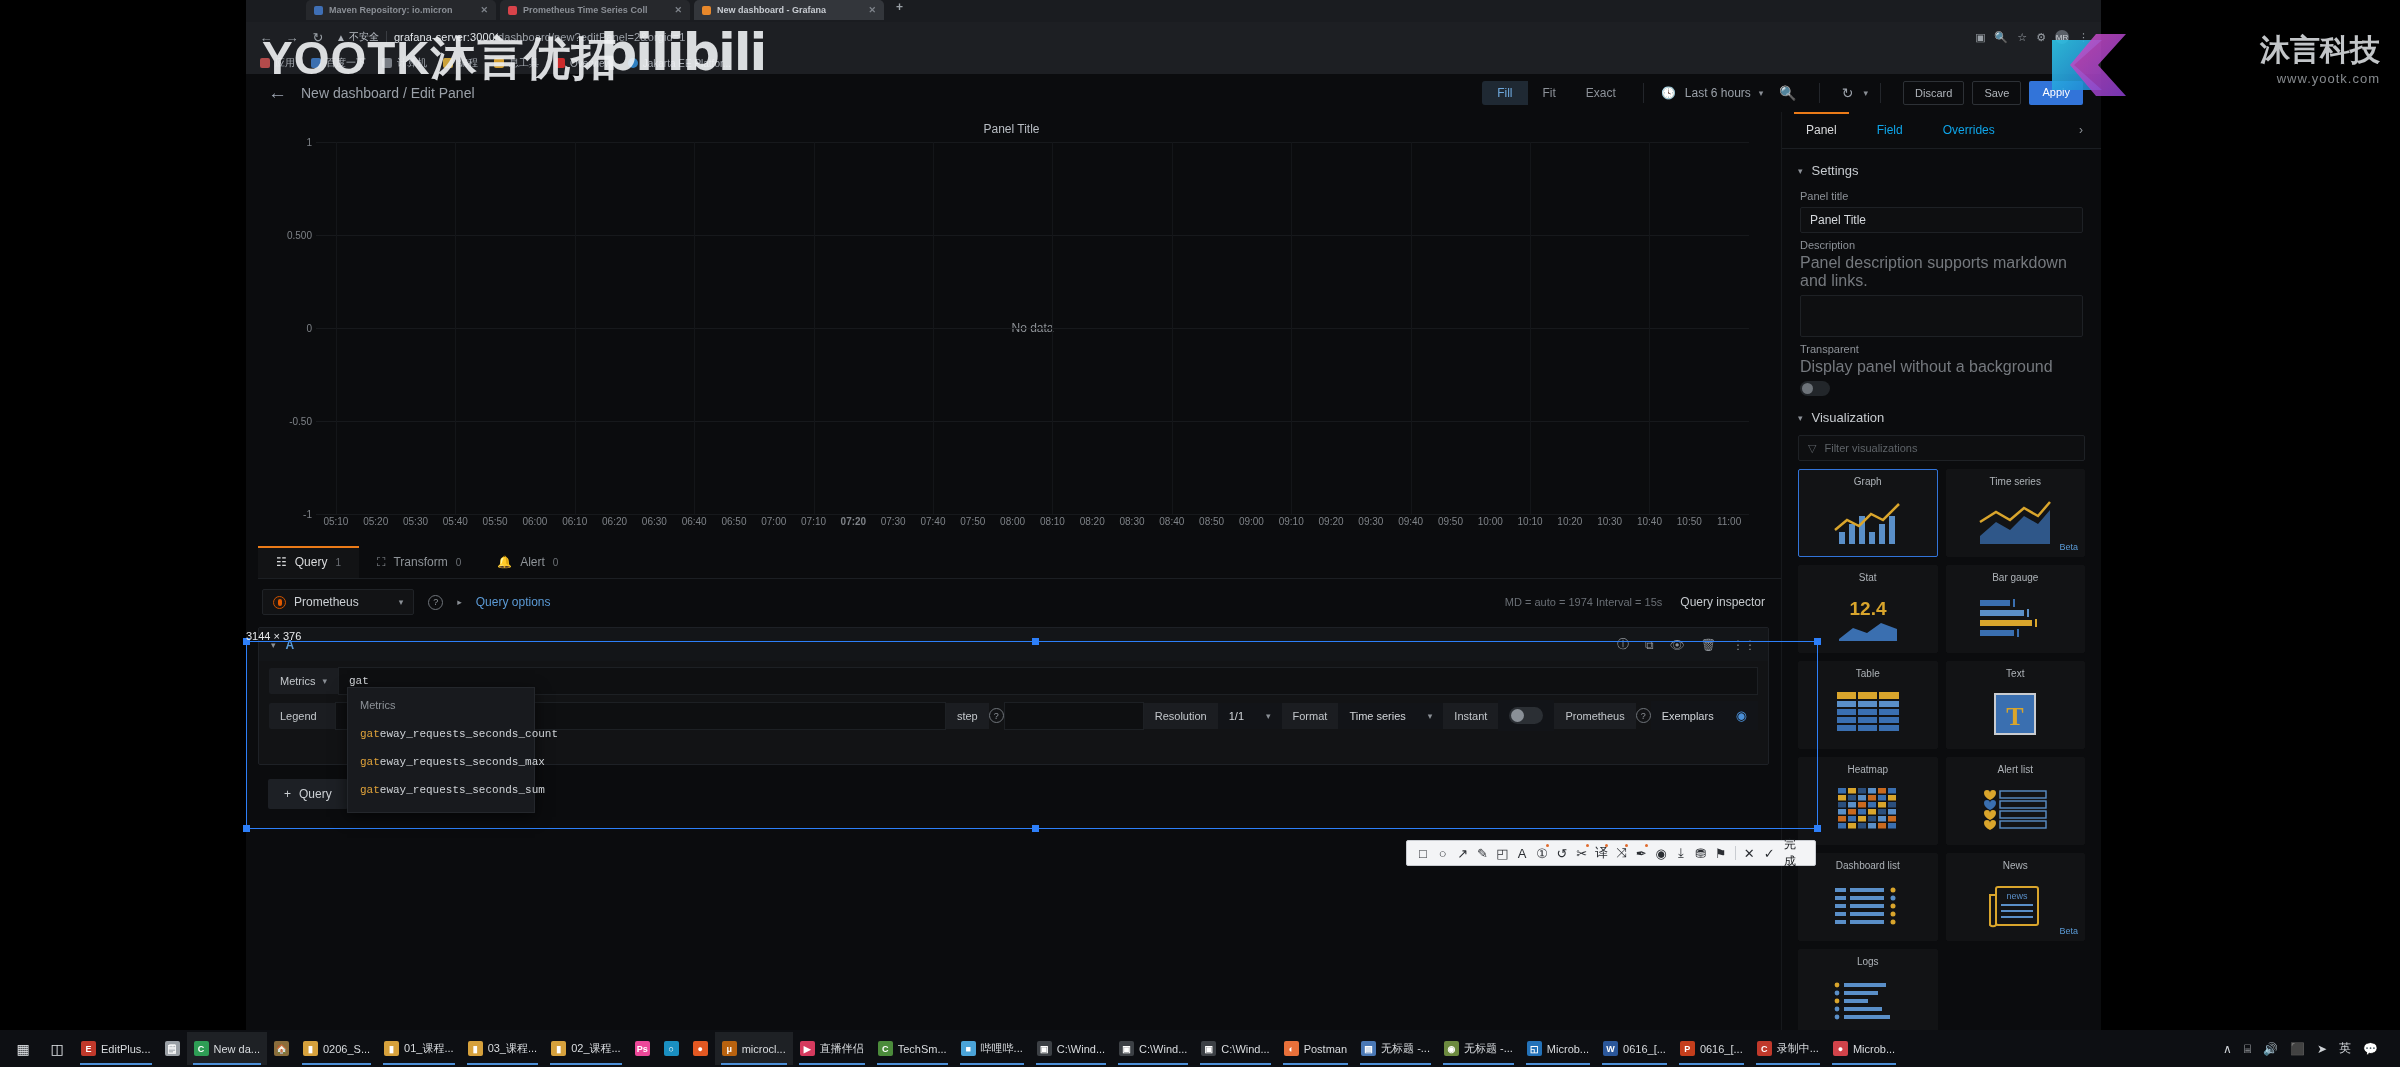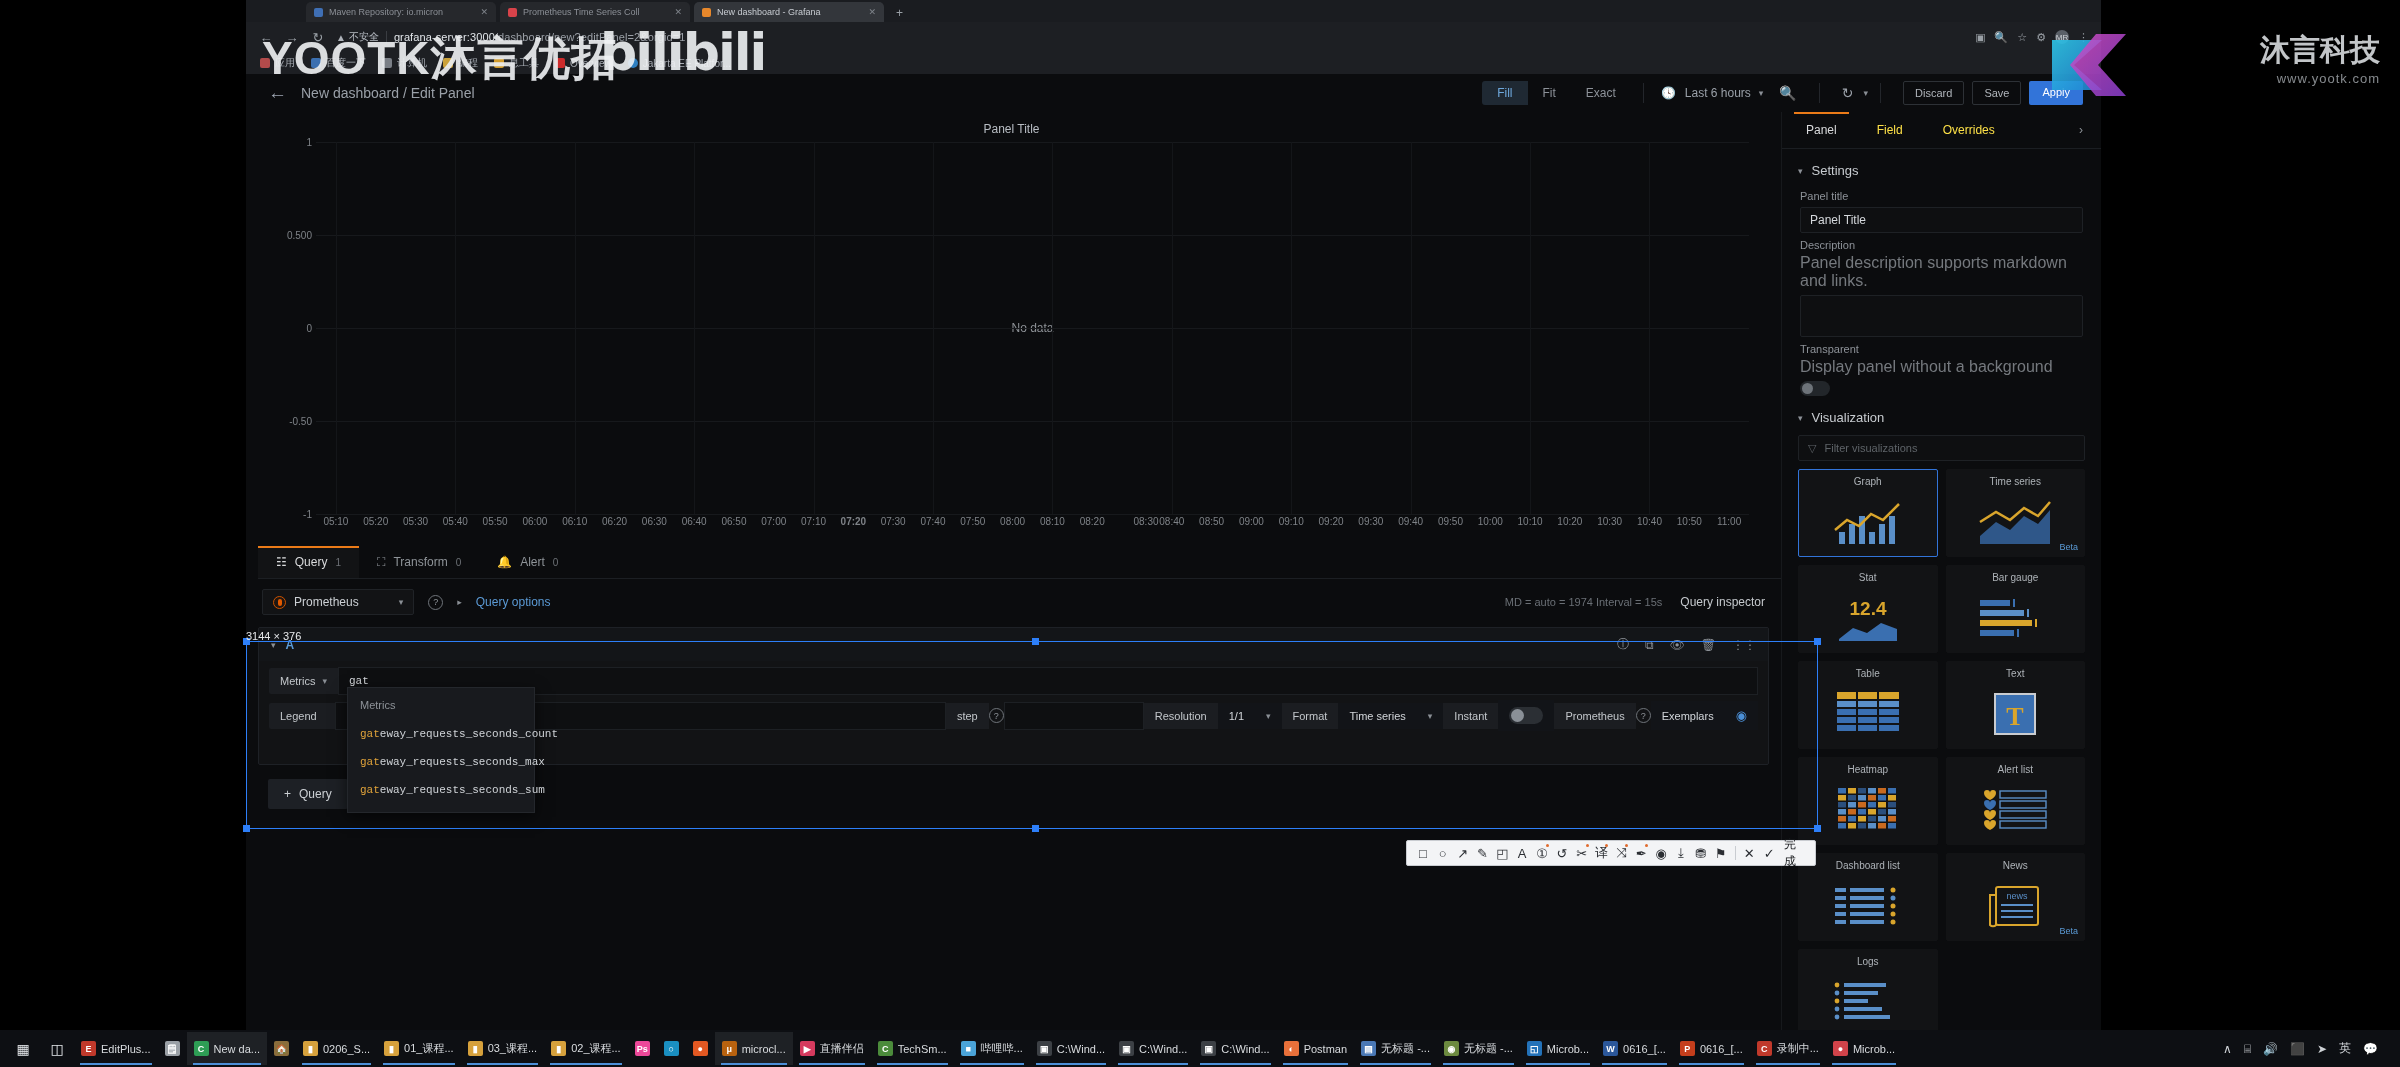--- a/index.html
+++ b/index.html
@@ -10,22 +10,22 @@
     overflow: hidden;
   }
   .screen { position: relative; width: 2400px; height: 1067px; background: #000; }
 
   
   .browser {
     position: absolute; left: 246px; top: 0; width: 1855px; height: 1030px;
     background: #0b0c0e;
   }
   .tabstrip {
-    height: 22px; background: #1a1c20; display: flex; align-items: flex-end;
-    padding-left: 60px; gap: 4px; position: relative;
+    height: 22px; background: #1a1c20; display: flex; 
+    padding-left: 60px; gap: 4px; position: relative; font-weight: bold;
   }
   .tab {
     display: flex; align-items: center; gap: 6px;
     height: 20px; width: 190px; padding: 0 8px;
     background: #26282c; border-radius: 5px 5px 0 0;
     color: #8b8f96; font-size: 9px; white-space: nowrap; overflow: hidden;
   }
   .tab.active { background: #33363b; color: #c8ccd2; }
   .tab .favicon { width: 9px; height: 9px; border-radius: 2px; flex: 0 0 auto; }
   .tab .tlabel { flex: 1 1 auto; overflow: hidden; text-overflow: ellipsis; }
@@ -151,21 +151,21 @@
     border: 1px solid #24272c; z-index: 30; padding: 6px 0 8px;
     box-shadow: 0 4px 14px rgba(0,0,0,.6);
   }
   .ac-hd { font-size: 11px; color: #8d9298; padding: 5px 12px 9px; }
   .ac-item { font-size: 11px; color: #cfd3d7; padding: 8px 12px;
      font-family: "Liberation Mono", monospace; white-space: nowrap; }
   .ac-item b { color: #e0a33a; font-weight: normal; }
 
   
   .opt-tabs { display: flex; gap: 0; border-bottom: 1px solid #1b1e22; padding: 0 4px; }
-  .opt-tab { padding: 11px 20px; font-size: 12px; color: #fde047; position: relative; }
+  .opt-tab { padding: 11px 20px; font-size: 12px; color: #0ea5e9; position: relative; }
   .opt-tab.active { color: #d9dadc; }
   .opt-tab.active:before { content:''; position:absolute;left:8px;right:8px;top:0;height:2px;background:#eb7b18;}
   .opt-next { margin-left: auto; padding: 11px 14px; color: #8d9298; font-size: 12px; }
   .opt-scroll { overflow: hidden; padding: 0 0 10px; }
   .sect-hd { display: flex; align-items: center; gap: 9px; padding: 14px 16px 6px; font-size: 13px; color: #c8ccd0; }
   .sect-hd .cv { font-size: 9px; color: #8d9298; }
   .fld { padding: 6px 18px 0; }
   .fld label { display: block; font-size: 11px; color: #8d9298; margin-bottom: 5px; }
   .fld .sub { display: block; font-size: 16px; color: #75797e; margin: -2px 0 5px; }
   .inp { background: #0e0f11; border: 1px solid #1e2125; height: 26px; border-radius: 2px;
@@ -381,21 +381,21 @@
                   <div class="xtick" style="left: 29.1667%;">06:50</div>
                   <div class="xtick" style="left: 31.9444%;">07:00</div>
                   <div class="xtick" style="left: 34.7222%;">07:10</div>
                   <div class="xtick" style="left: 37.5%; font-weight: bold;">07:20</div>
                   <div class="xtick" style="left: 40.2778%;">07:30</div>
                   <div class="xtick" style="left: 43.0556%;">07:40</div>
                   <div class="xtick" style="left: 45.8333%;">07:50</div>
                   <div class="xtick" style="left: 48.6111%;">08:00</div>
                   <div class="xtick" style="left: 51.3889%;">08:10</div>
                   <div class="xtick" style="left: 54.1667%;">08:20</div>
-                  <div class="xtick" style="left: 56.9444%; margin-left: 14px;">08:30</div>
+                  <div class="xtick" style="left: 56.9444%;">08:30</div>
                   <div class="xtick" style="left: 59.7222%;">08:40</div>
                   <div class="xtick" style="left: 62.5%;">08:50</div>
                   <div class="xtick" style="left: 65.2778%;">09:00</div>
                   <div class="xtick" style="left: 68.0556%;">09:10</div>
                   <div class="xtick" style="left: 70.8333%;">09:20</div>
                   <div class="xtick" style="left: 73.6111%;">09:30</div>
                   <div class="xtick" style="left: 76.3889%;">09:40</div>
                   <div class="xtick" style="left: 79.1667%;">09:50</div>
                   <div class="xtick" style="left: 81.9444%;">10:00</div>
                   <div class="xtick" style="left: 84.7222%;">10:10</div>

